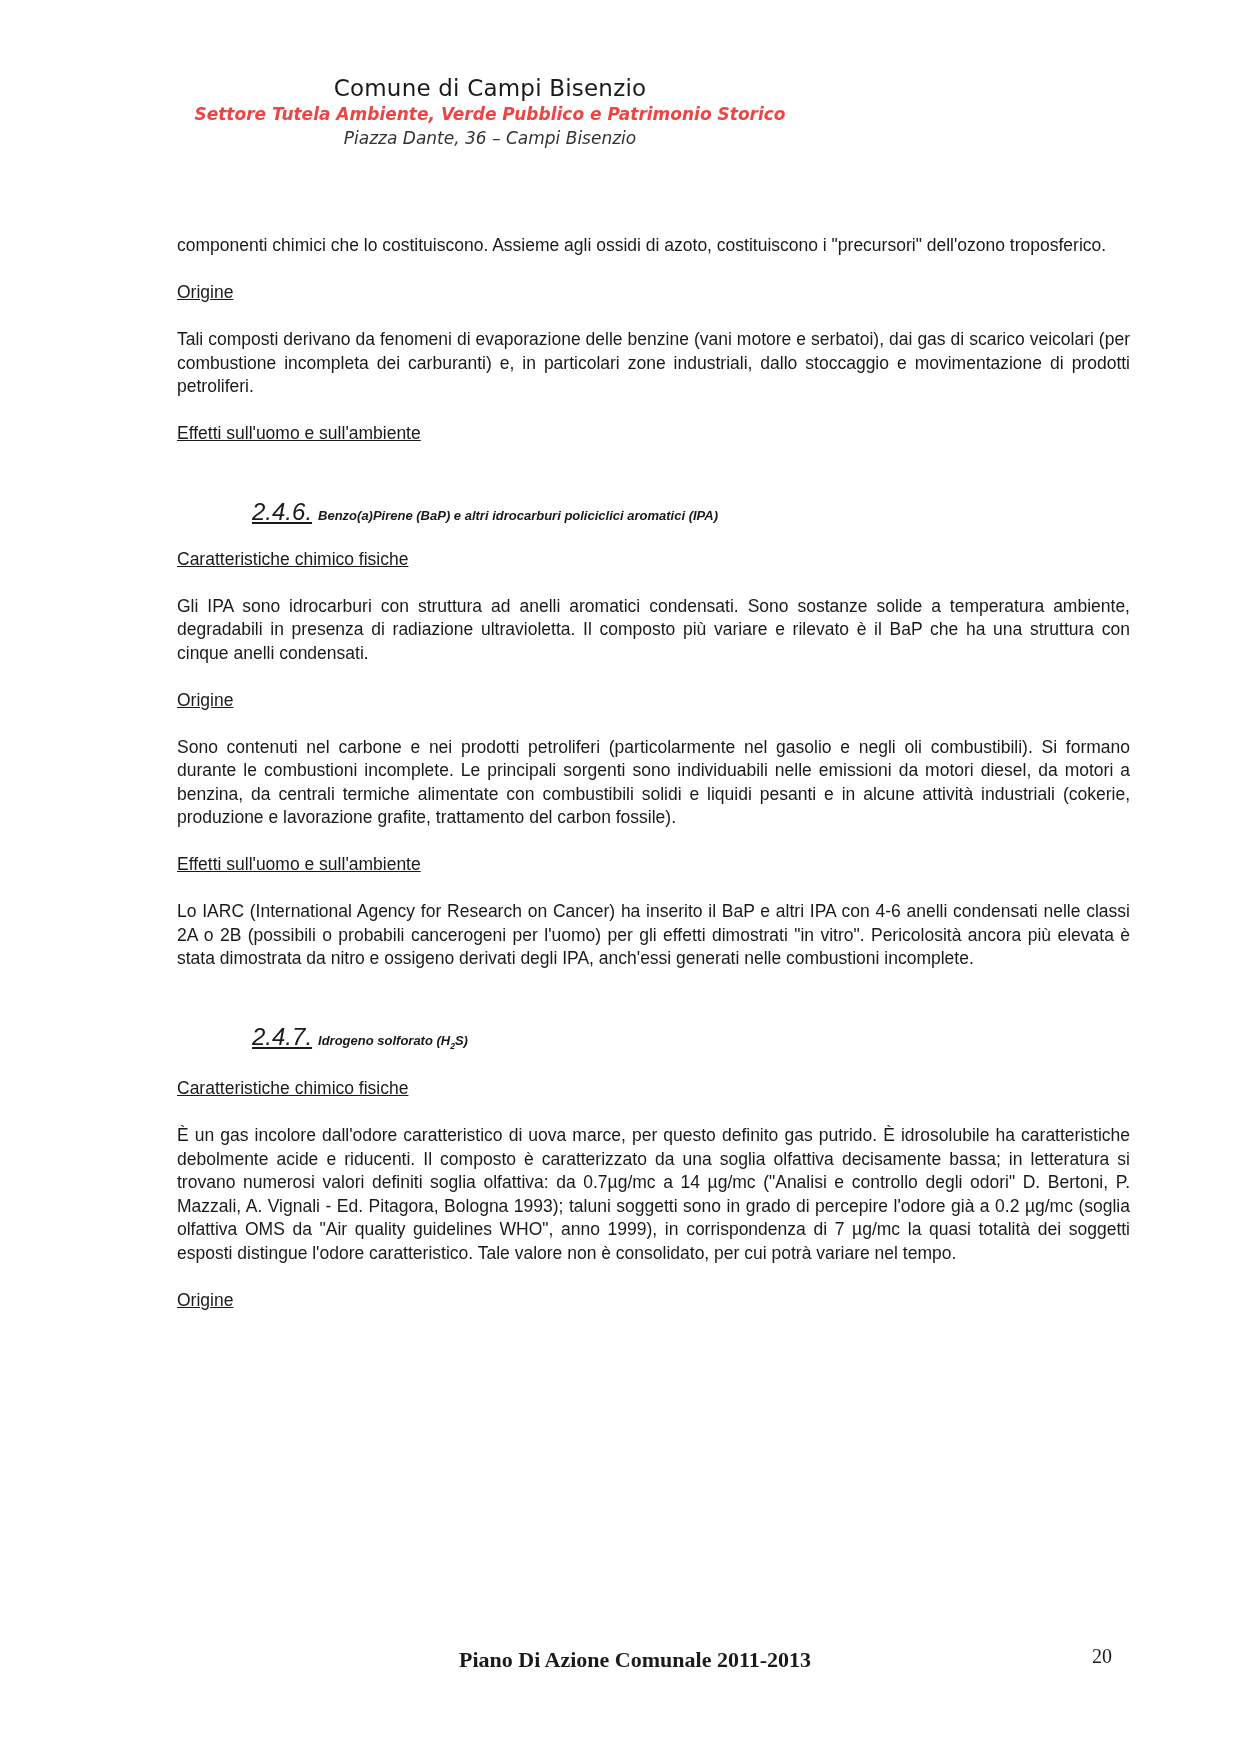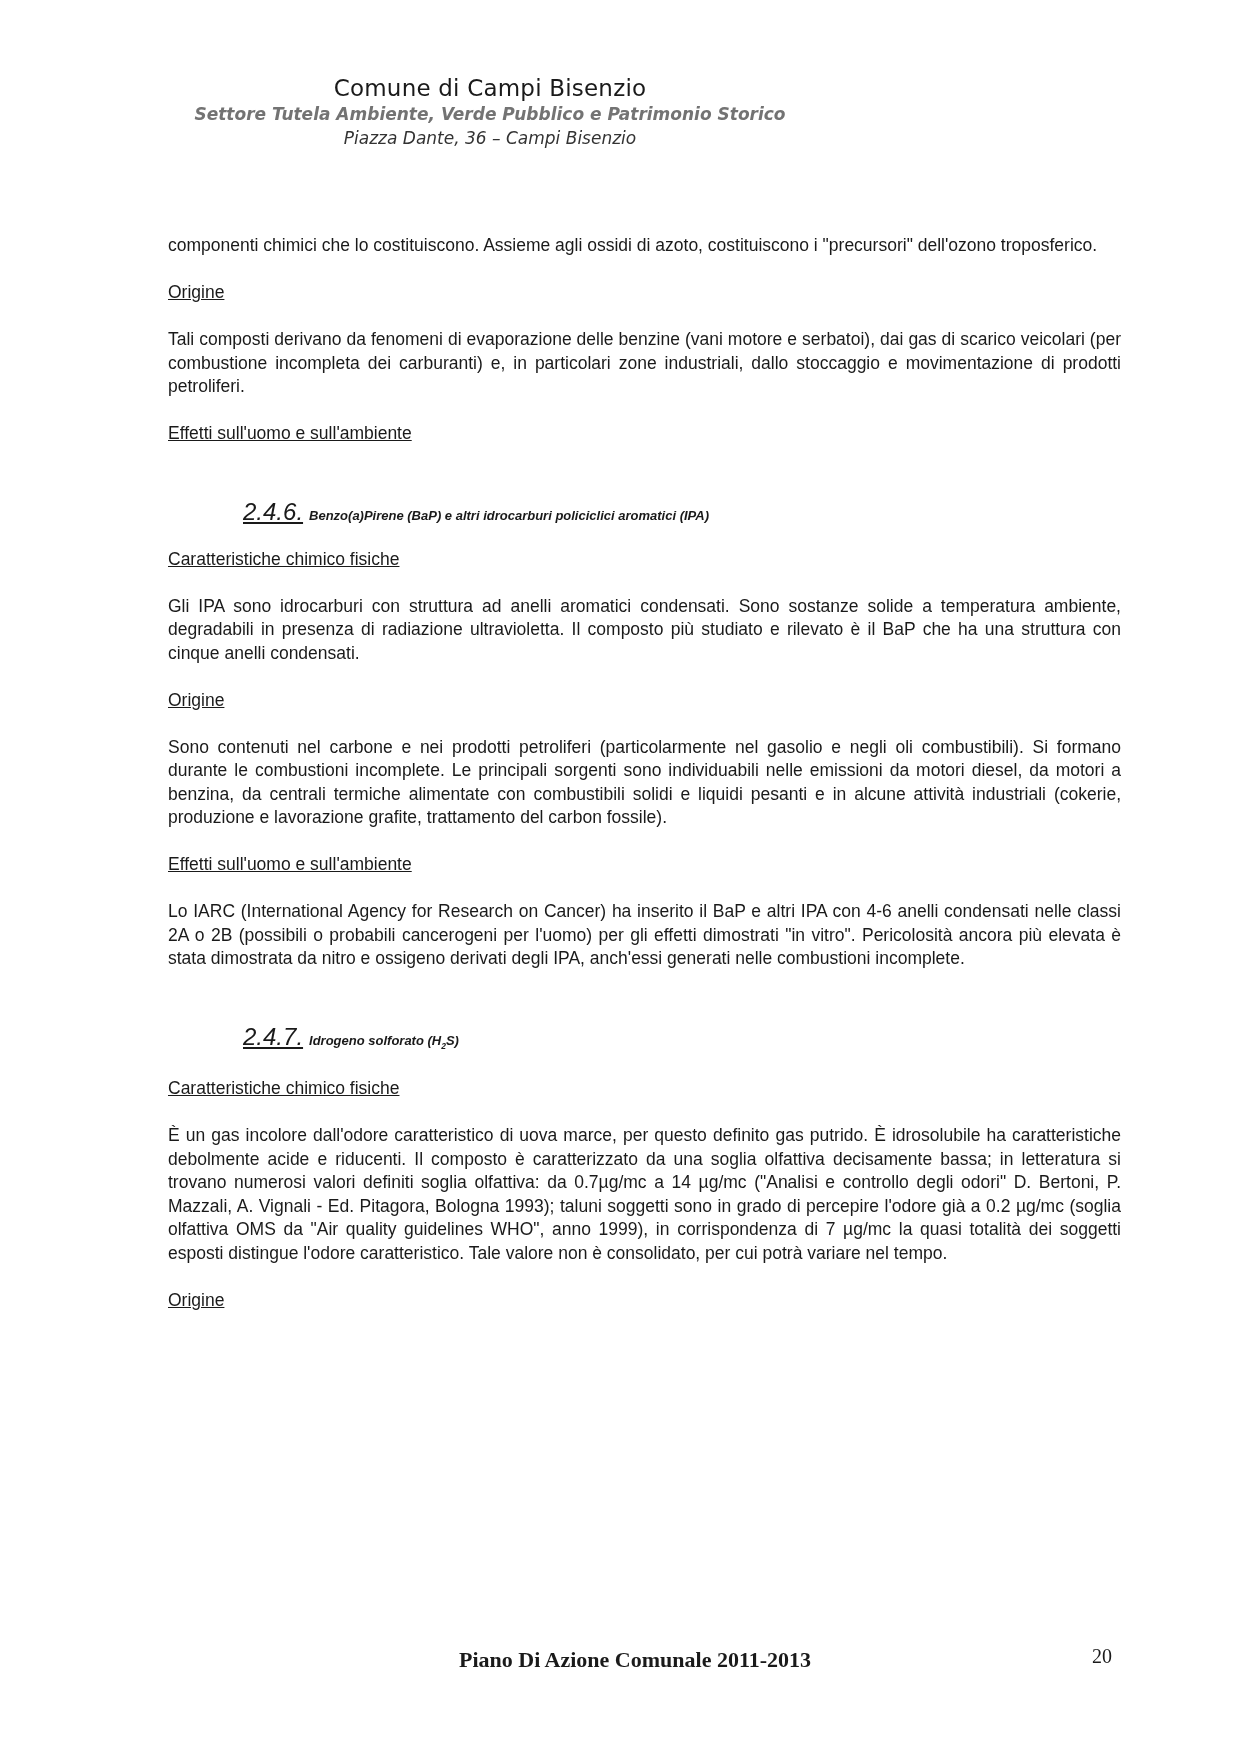--- a/index.html
+++ b/index.html
@@ -28,34 +28,34 @@
       line-height: 28px;
       color: #1a1a1a;
       letter-spacing: 0.2px;
     }
     .header .dept {
       font-family: "DejaVu Sans", sans-serif;
       font-size: 17px;
       line-height: 24px;
       font-weight: bold;
       font-style: italic;
-      color: #737373;
+      color: #ef4444;
     }
     .header .addr {
       font-family: "DejaVu Sans", sans-serif;
       font-size: 17px;
       line-height: 24px;
       font-style: italic;
       font-weight: 300;
       color: #333;
     }
     .content {
       position: absolute;
       top: 234px;
-      left: 168px;
+      left: 177px;
       width: 953px;
       font-size: 17.5px;
       line-height: 23.5px;
       color: #1a1a1a;
     }
     .content p {
       margin: 0;
       text-align: justify;
     }
     .content .gap {
@@ -123,21 +123,21 @@
   <p class="gap"><span class="subhead">Origine</span></p>
   <p class="gap">Tali composti derivano da fenomeni di evaporazione delle benzine (vani motore e serbatoi), dai gas di scarico veicolari (per combustione incompleta dei carburanti) e, in particolari zone industriali, dallo stoccaggio e movimentazione di prodotti petroliferi.</p>
 
   <p class="gap"><span class="subhead">Effetti sull'uomo e sull'ambiente</span></p>
 
   <div class="section-title" style="margin-top:52px;">
     <span class="num">2.4.6.</span><span class="ttl">Benzo(a)Pirene (BaP) e altri idrocarburi policiclici aromatici (IPA)</span>
   </div>
 
   <p style="margin-top:18px;"><span class="subhead">Caratteristiche chimico fisiche</span></p>
-  <p class="gap">Gli IPA sono idrocarburi con struttura ad anelli aromatici condensati. Sono sostanze solide a temperatura ambiente, degradabili in presenza di radiazione ultravioletta. Il composto più studiato e rilevato è il BaP che ha una struttura con cinque anelli condensati.</p>
+  <p class="gap">Gli IPA sono idrocarburi con struttura ad anelli aromatici condensati. Sono sostanze solide a temperatura ambiente, degradabili in presenza di radiazione ultravioletta. Il composto più variare e rilevato è il BaP che ha una struttura con cinque anelli condensati.</p>
 
   <p class="gap"><span class="subhead">Origine</span></p>
   <p class="gap">Sono contenuti nel carbone e nei prodotti petroliferi (particolarmente nel gasolio e negli oli combustibili). Si formano durante le combustioni incomplete. Le principali sorgenti sono individuabili nelle emissioni da motori diesel, da motori a benzina, da centrali termiche alimentate con combustibili solidi e liquidi pesanti e in alcune attività industriali (cokerie, produzione e lavorazione grafite, trattamento del carbon fossile).</p>
 
   <p class="gap"><span class="subhead">Effetti sull'uomo e sull'ambiente</span></p>
   <p class="gap">Lo IARC (International Agency for Research on Cancer) ha inserito il BaP e altri IPA con 4-6 anelli condensati nelle classi 2A o 2B (possibili o probabili cancerogeni per l'uomo) per gli effetti dimostrati "in vitro". Pericolosità ancora più elevata è stata dimostrata da nitro e ossigeno derivati degli IPA, anch'essi generati nelle combustioni incomplete.</p>
 
   <div class="section-title" style="margin-top:52px;">
     <span class="num">2.4.7.</span><span class="ttl"><span>Idrogeno solforato (H</span><sub>2</sub><span>S)</span></span>
   </div>

